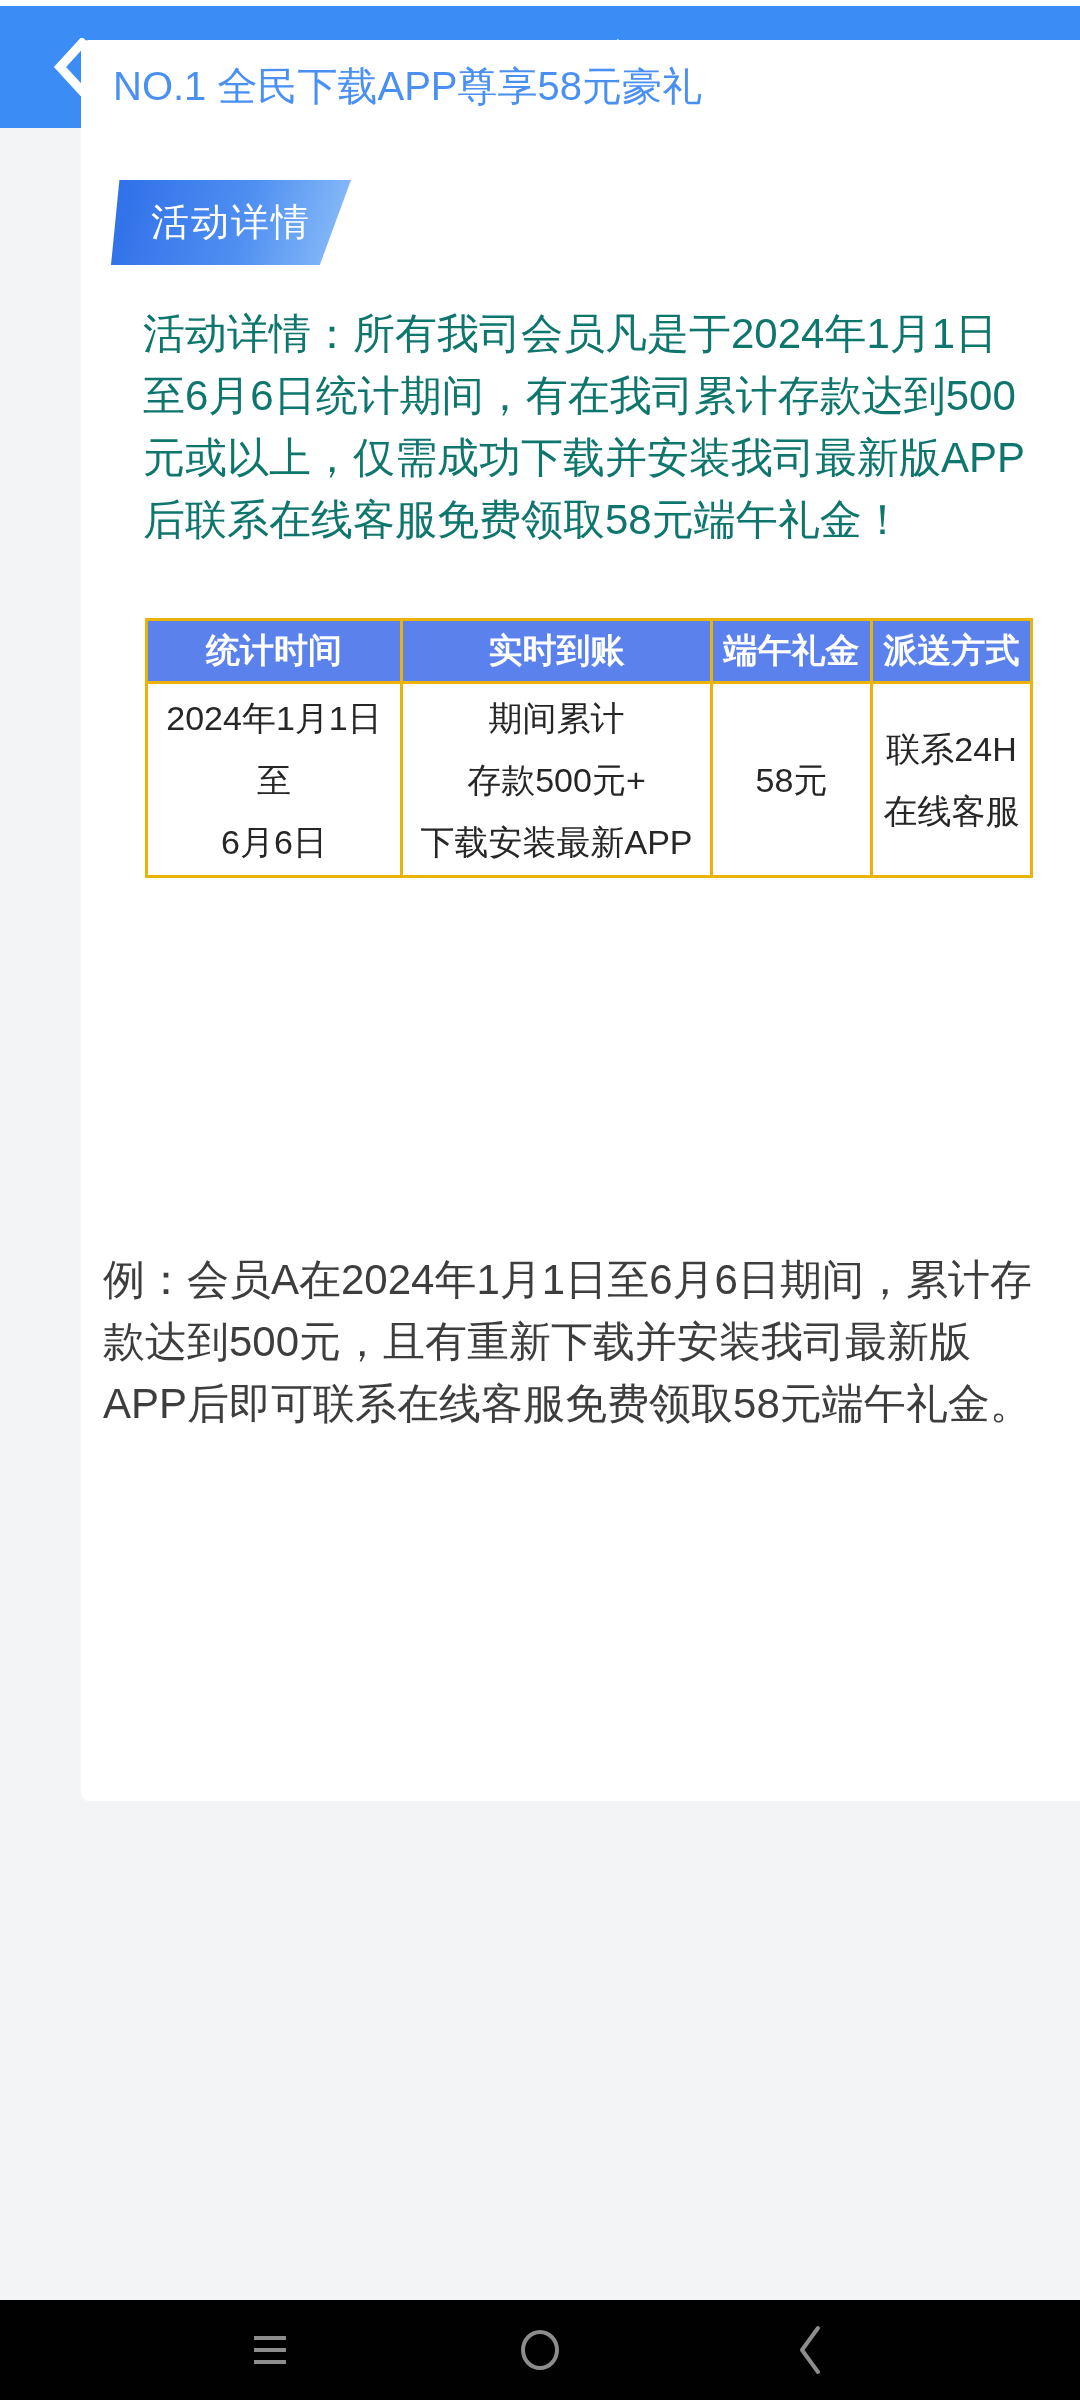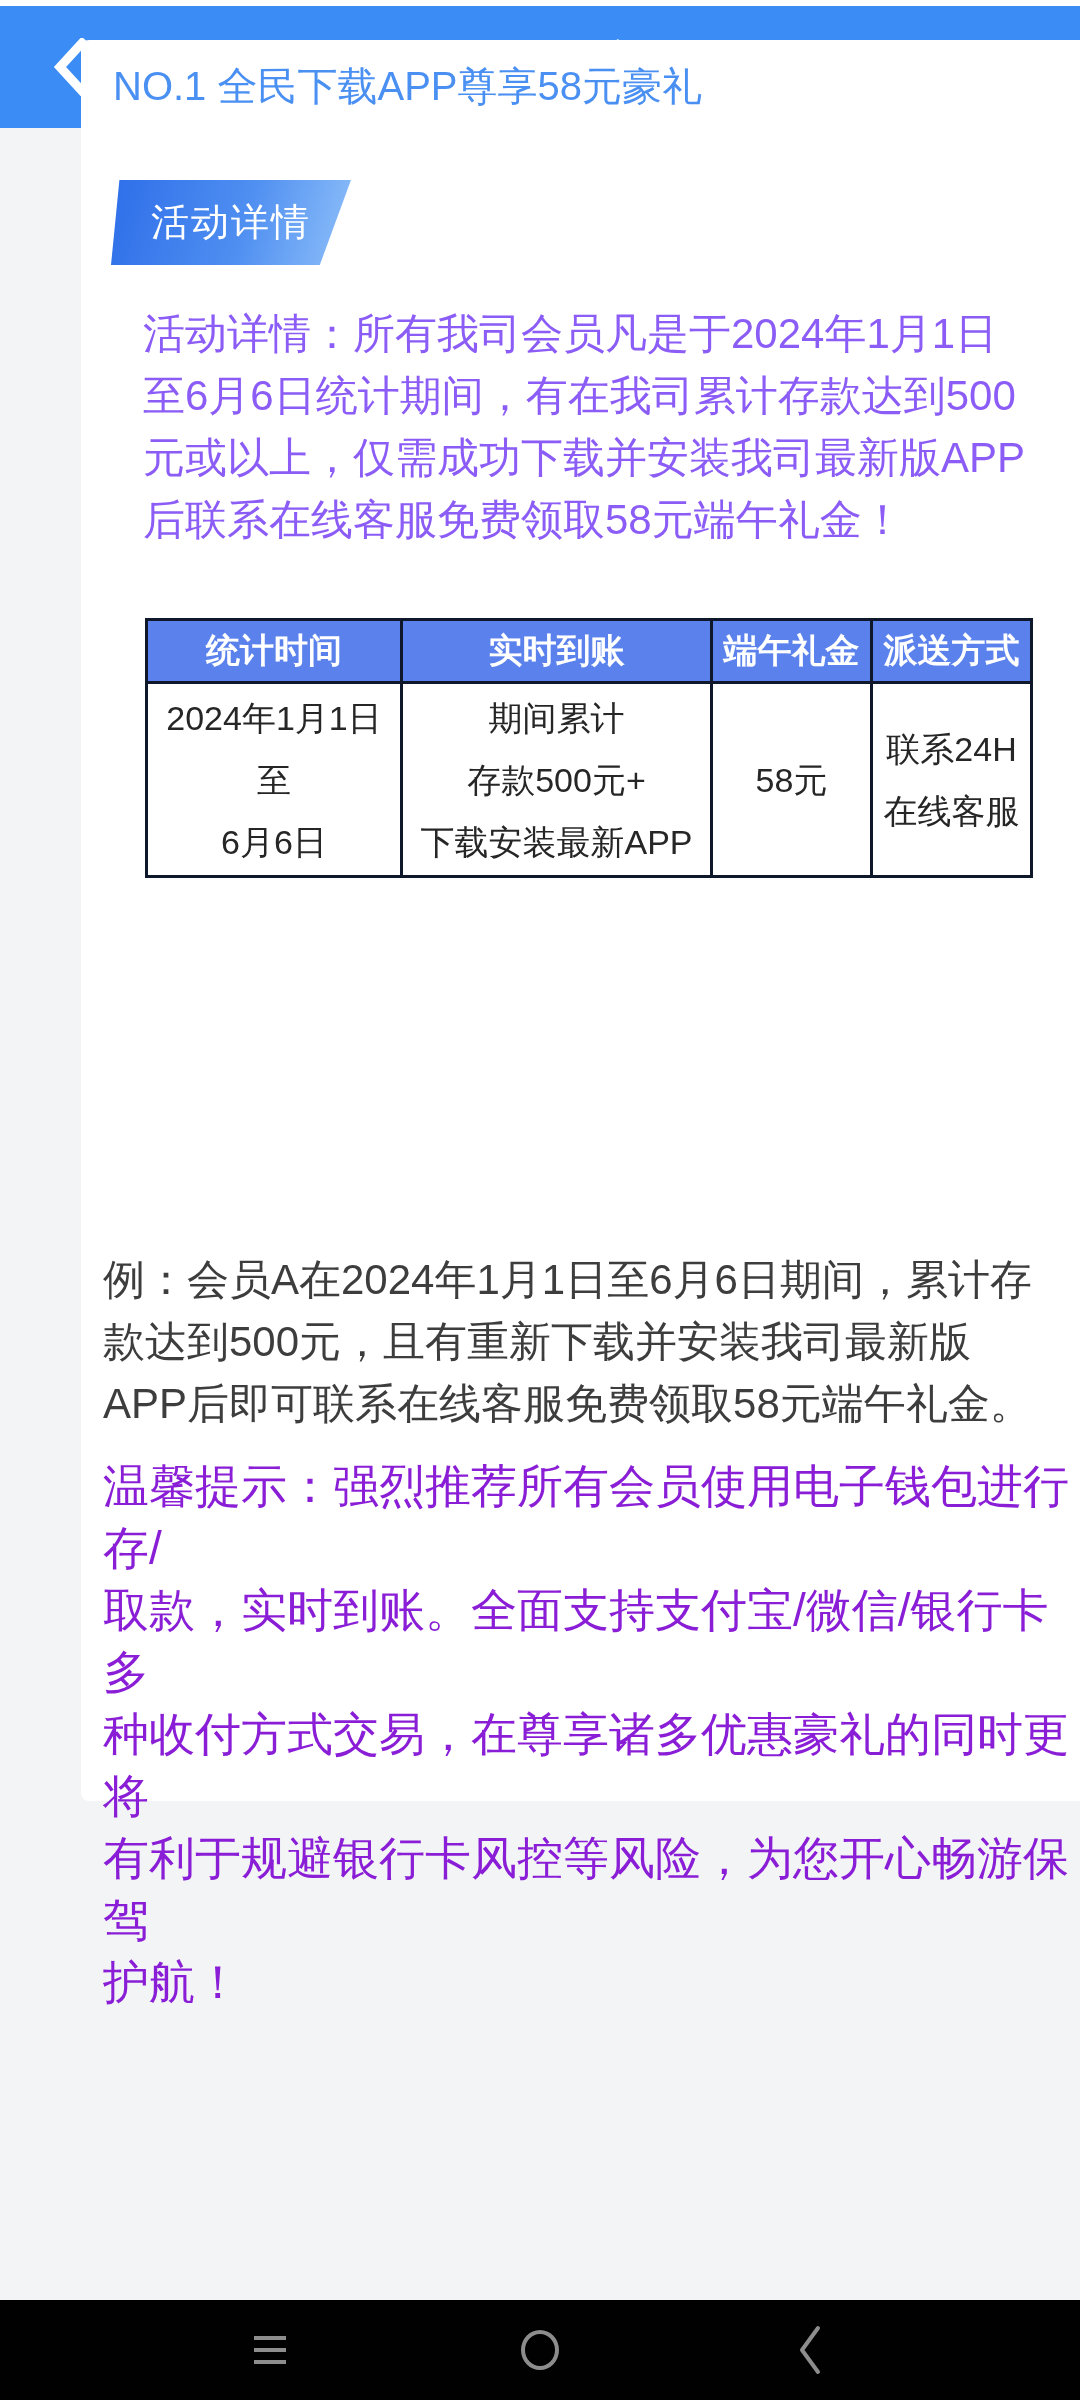--- a/index.html
+++ b/index.html
@@ -9,23 +9,23 @@
   .appbar{position:absolute;left:0;top:6px;width:1080px;height:122px;background:#3b8cf5;display:flex;align-items:center;justify-content:center;}
   .appbar-title{color:#ffffff;font-size:52px;font-weight:700;letter-spacing:2px;}
   .back-btn{position:absolute;left:48px;top:50%;transform:translateY(-50%);width:44px;height:64px;display:flex;align-items:center;justify-content:center;cursor:pointer;}
   .card{position:relative;margin:40px 0 0 33px;width:1012px;height:1761px;background:#ffffff;border-radius:8px;}
   .promo-title{position:absolute;left:32px;top:18px;width:950px;font-size:40px;line-height:56px;color:#4a90f2;}
   .badge{position:absolute;left:30px;top:140px;width:240px;height:85px;
     background:linear-gradient(105deg,#2e6ee9 0%,#4f8ff1 55%,#8fc0f9 100%);
     clip-path:polygon(3.5% 0%,100% 0%,87% 100%,0% 100%);
     display:flex;align-items:center;justify-content:center;}
   .badge-text{color:#ffffff;font-size:38px;font-weight:400;letter-spacing:2px;}
-  .desc{position:absolute;left:62px;top:263px;width:916px;font-size:42px;line-height:62px;color:#8b5cf6;white-space:pre-line;}
+  .desc{position:absolute;left:62px;top:263px;width:916px;font-size:42px;line-height:62px;color:#0f766e;white-space:pre-line;}
   .promo-table{position:absolute;left:64px;top:578px;width:885px;border-collapse:collapse;table-layout:fixed;}
-  .promo-table th,.promo-table td{border:3px solid #0f172a;text-align:center;vertical-align:middle;}
+  .promo-table th,.promo-table td{border:3px solid #eab308;text-align:center;vertical-align:middle;}
   .promo-table th{background:#5b82ec;color:#ffffff;font-size:34px;font-weight:700;height:58px;}
   .promo-table td{height:189px;font-size:34px;color:#262626;line-height:62px;white-space:pre-line;}
   .note-red{position:absolute;left:24px;top:912px;width:960px;font-size:45px;line-height:62px;color:#e01f1f;white-space:pre-line;}
   .note-example{position:absolute;left:22px;top:1209px;width:950px;font-size:42px;line-height:62px;color:#3d3d3d;white-space:pre-line;}
   .note-tips{position:absolute;left:22px;top:1415px;width:975px;font-size:46px;line-height:62px;color:#8a1ed6;white-space:pre-line;}
   .navbar{position:absolute;left:0;top:2300px;width:1080px;height:100px;background:#010101;}
   .nav-slot{position:absolute;top:0;width:120px;height:100px;display:flex;align-items:center;justify-content:center;cursor:pointer;}
   .nav-menu{left:210px;}
   .nav-home{left:480px;}
   .nav-back{left:750px;}
@@ -90,25 +90,20 @@
 在线客服</td>
         </tr>
       </tbody>
     </table>
 
 
     <div class="note-example">例：会员A在2024年1月1日至6月6日期间，累计存
 款达到500元，且有重新下载并安装我司最新版
 APP后即可联系在线客服免费领取58元端午礼金。</div>
 
-    <div class="note-tips">温馨提示：强烈推荐所有会员使用电子钱包进行存/
-取款，实时到账。全面支持支付宝/微信/银行卡多
-种收付方式交易，在尊享诸多优惠豪礼的同时更将
-有利于规避银行卡风控等风险，为您开心畅游保驾
-护航！</div>
 
   </div>
 
   <div class="navbar">
     <div class="nav-slot nav-menu">
       <div class="menu-icon">
         <span></span>
           <span></span>
           <span></span>
       </div>

